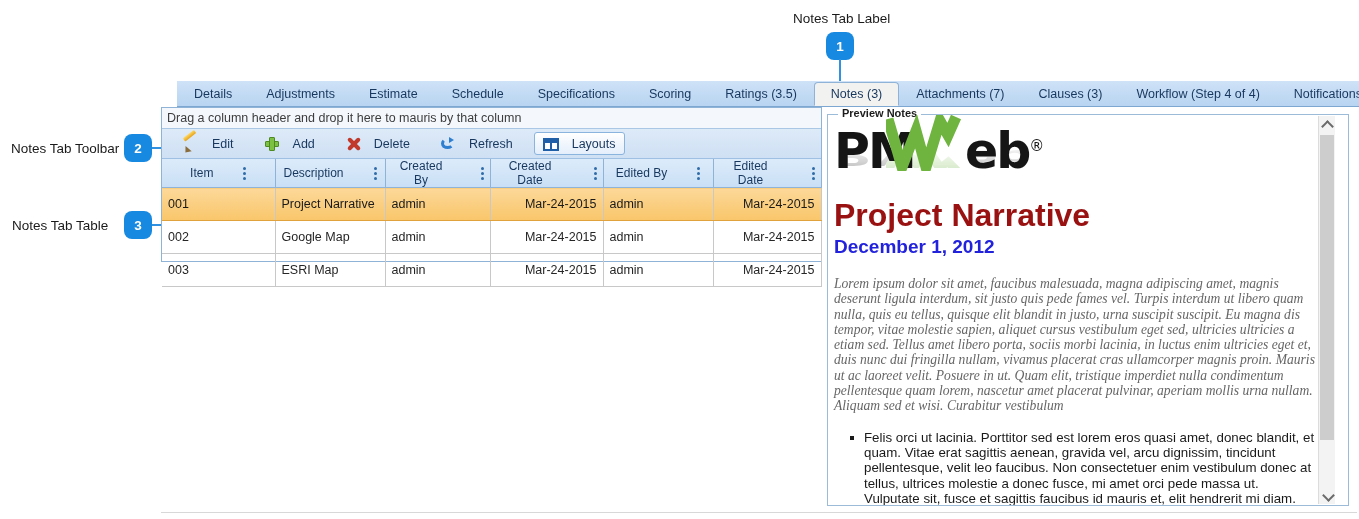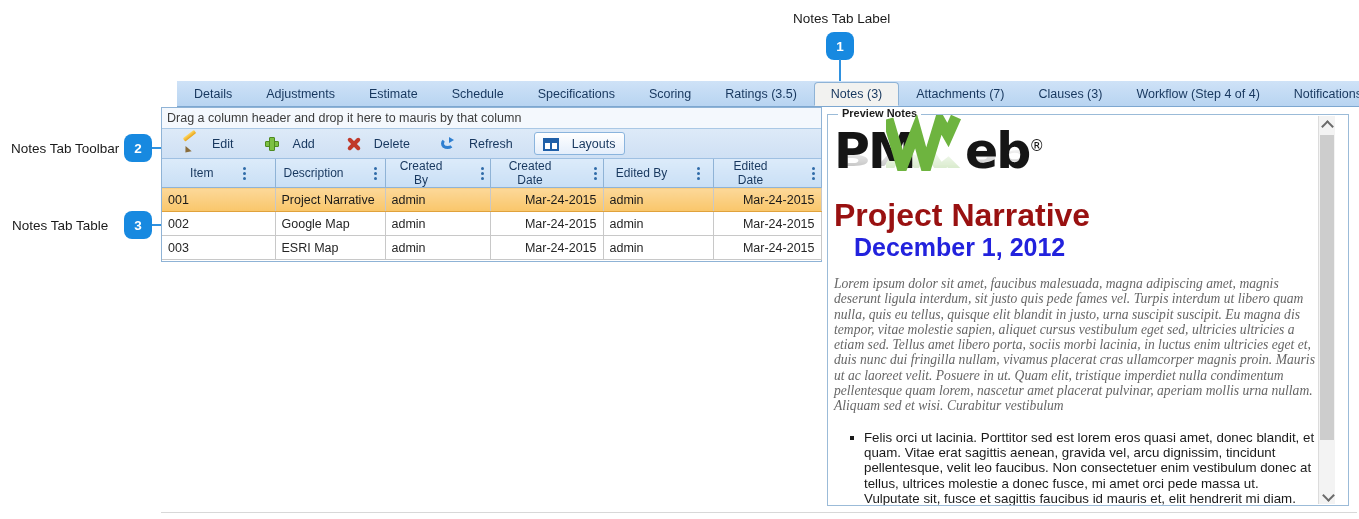--- a/index.html
+++ b/index.html
@@ -171,21 +171,21 @@
     position:relative;
   }
   table.grid th .hdr{display:flex;align-items:center;justify-content:center;gap:30px;}
   .kebab{display:inline-flex;flex-direction:column;gap:2px;}
   .kebab i{width:3px;height:3px;background:#2f6ba8;border-radius:50%;display:block;}
   table.grid td{
     height:24px;
     font-size:12.5px;color:#262626;
     border-right:1px solid #c8c8c8;
     border-bottom:1px solid #c8c8c8;
-    padding:0 6px;
+    padding:9px 6px;
     box-sizing:border-box;
     white-space:nowrap;overflow:hidden;
   }
   tr.sel td{
     background:linear-gradient(to bottom,#fcd899 0%,#f9c66a 100%);
     border-bottom:1px solid #e0a23c;
     color:#1a1a1a;
   }
   td.num{text-align:right;}
 
@@ -232,22 +232,22 @@
     filter:blur(0.3px);
     -webkit-mask-image:linear-gradient(to bottom,rgba(0,0,0,.85),rgba(0,0,0,0));
     mask-image:linear-gradient(to bottom,rgba(0,0,0,.85),rgba(0,0,0,0));
   }
   .doc-title{
     font-size:32px;font-weight:bold;color:#991111;
     font-family:"Liberation Sans", sans-serif;
     line-height:36px;margin-top:6px;
   }
   .doc-date{
-    font-size:25px;font-weight:bold;color:#2222dd;
-    line-height:24px;margin-top:2px;margin-left:20px;
+    font-size:19px;font-weight:bold;color:#2222dd;
+    line-height:24px;margin-top:2px;
   }
   .doc-para{
     font-family:"Liberation Serif", serif;
     font-style:italic;
     font-size:13.6px;
     line-height:15.3px;
     color:#666666;
     margin-top:17px;
     text-align:left;
   }

